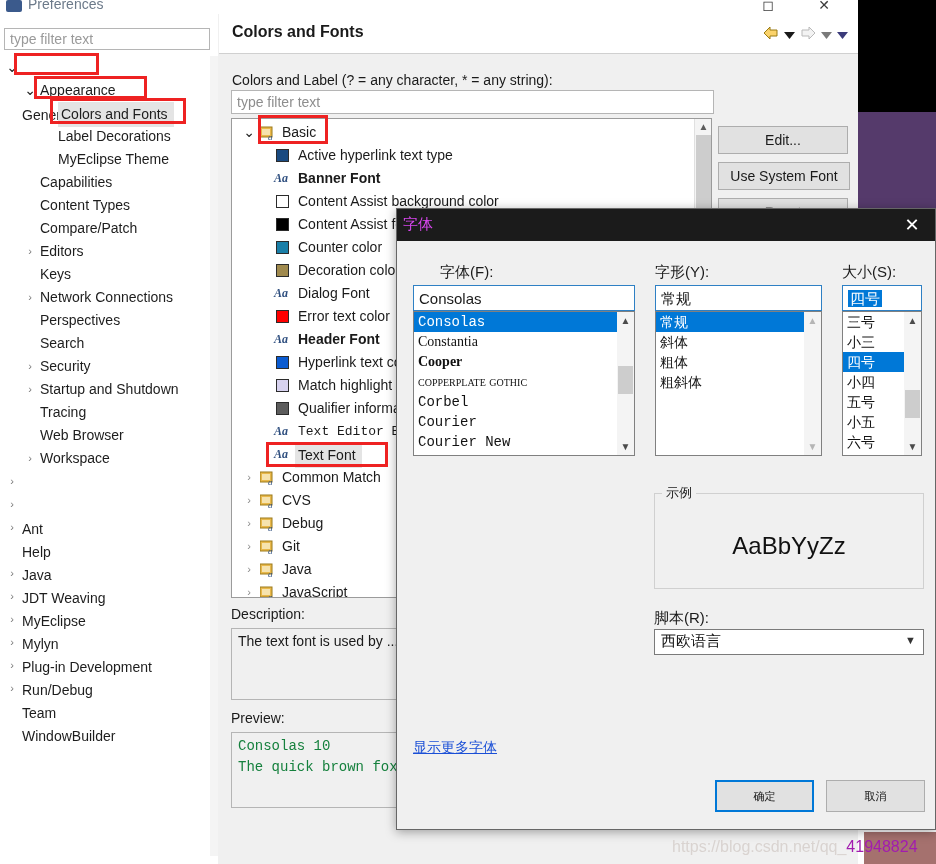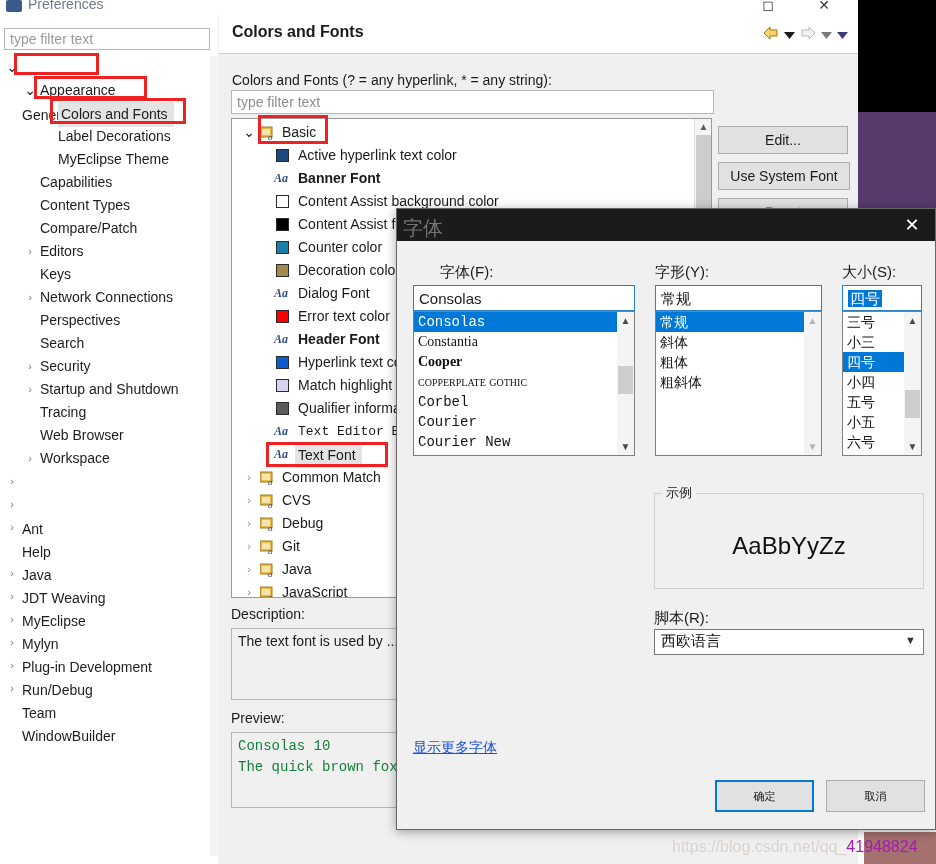--- a/index.html
+++ b/index.html
@@ -210,21 +210,21 @@
     position: absolute; left: 396px; top: 208px; width: 540px; height: 622px;
     background: #f0f0f0;
     border: 1px solid #666666;
     box-shadow: 0 2px 10px rgba(0,0,0,0.35);
   }
   .fdlg-title {
     position: absolute; left: 0; top: 0; width: 538px; height: 32px;
     background: #1b1b1b;
   }
   .fdlg-title .ttl {
-    position: absolute; left: 6px; top: 6px; font-size: 20px; color: #737373;
+    position: absolute; left: 6px; top: 6px; font-size: 15px; color: #d946ef;
   }
   .fdlg-title .x {
     position: absolute; right: 8px; top: 3px; width: 30px; height: 26px;
     color: #ffffff; font-size: 18px; text-align: center; line-height: 26px;
   }
   .f-lbl { position: absolute; font-size: 15px; color: #1a1a1a; }
   .f-input {
     position: absolute; height: 26px; border: 1px solid #2e80c4;
     background: #ffffff; font-size: 15px; padding-left: 5px; line-height: 25px;
     color: #1a1a1a; overflow: hidden; white-space: nowrap;
@@ -452,41 +452,41 @@
               </svg>
           </span>
           <span class="arrow-ic">
             <svg width="11" height="8" viewBox="0 0 11 8">
                 <path d="M0 1 L11 1 L5.5 8 Z" fill="#3b3b7a"></path>
               </svg>
           </span>
         </div>
       </div>
 
-      <div class="cf-label">Colors and Fonts (? = any hyperlink, * = any string):</div>
+      <div class="cf-label">Colors and Label (? = any character, * = any string):</div>
     </div>
 
     <div class="cf-filter">
       <span class="ph">type filter text</span>
     </div>
 
     <div class="cf-tree-box">
       <div id="cf-tree-rows" style="position:absolute;left:0;top:2px;width:462px;">
           <div class="cf-row cat">
             <span class="arw open" style="font-size: 14px;">⌄</span>
             <span class="catic"><svg width="17" height="15" viewBox="0 0 17 15">
                 <rect x="0" y="1" width="12" height="10" fill="#e8b84b" stroke="#9c7a1a" stroke-width="1"></rect>
                 <rect x="2" y="3" width="8" height="6" fill="#f6e3ae"></rect>
                 <text x="8" y="14" font-family="serif" font-style="italic" font-size="9" fill="#2f4f7f">a</text>
               </svg></span>
             <span class="txt">Basic</span>
           </div>
           <div class="cf-row">
             <span class="swatch" style="background: rgb(26, 74, 128);"></span>
-            <span class="txt">Active hyperlink text color</span>
+            <span class="txt">Active hyperlink text type</span>
           </div>
           <div class="cf-row">
             <span class="aa">Aa</span>
             <span class="txt bold">Banner Font</span>
           </div>
           <div class="cf-row">
             <span class="swatch" style="background: rgb(255, 255, 255);"></span>
             <span class="txt">Content Assist background color</span>
           </div>
           <div class="cf-row">

